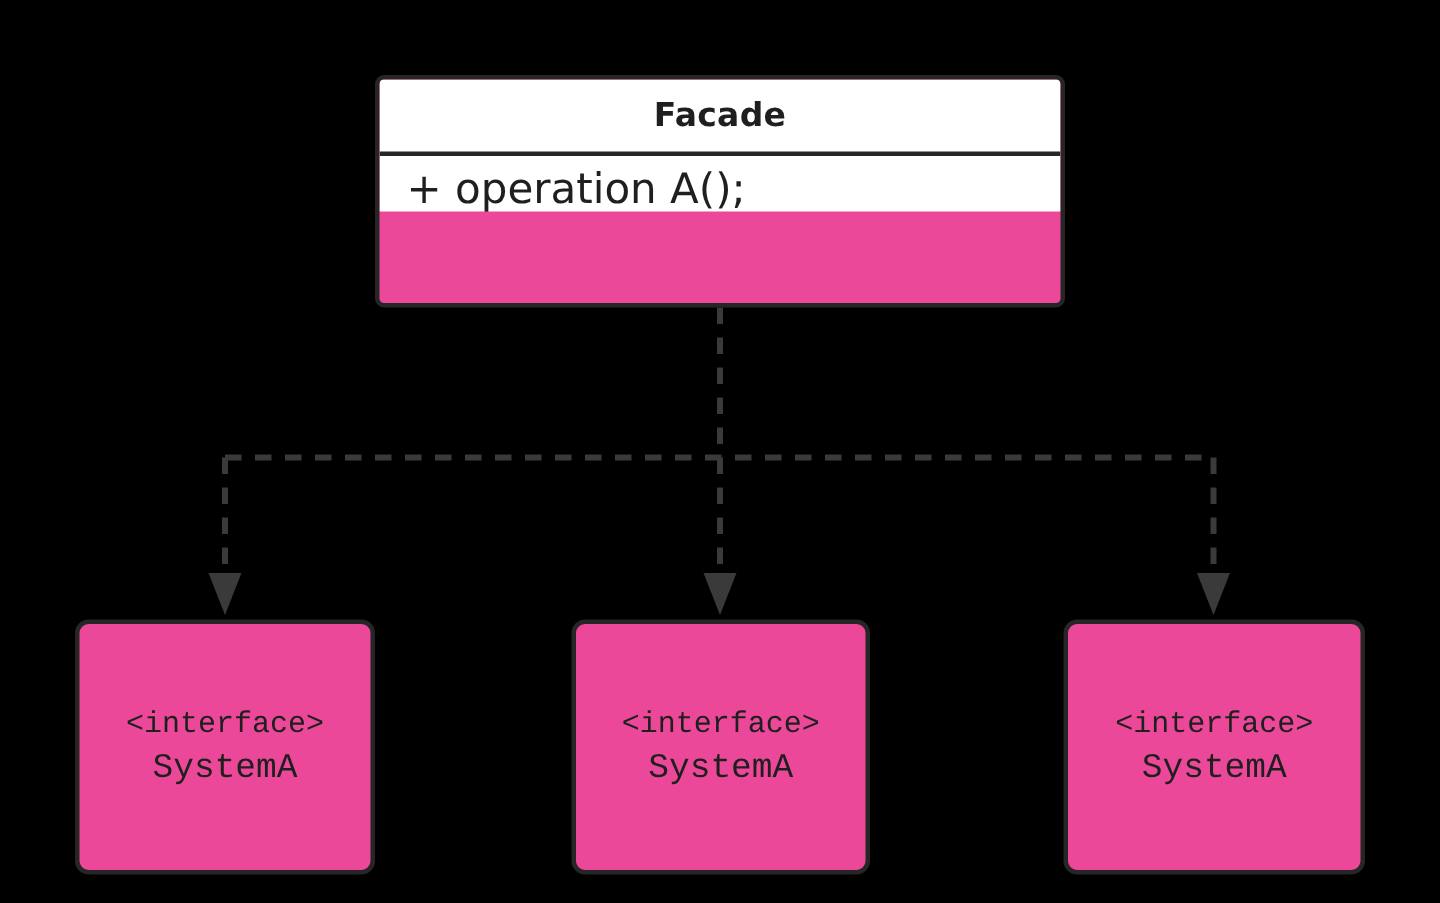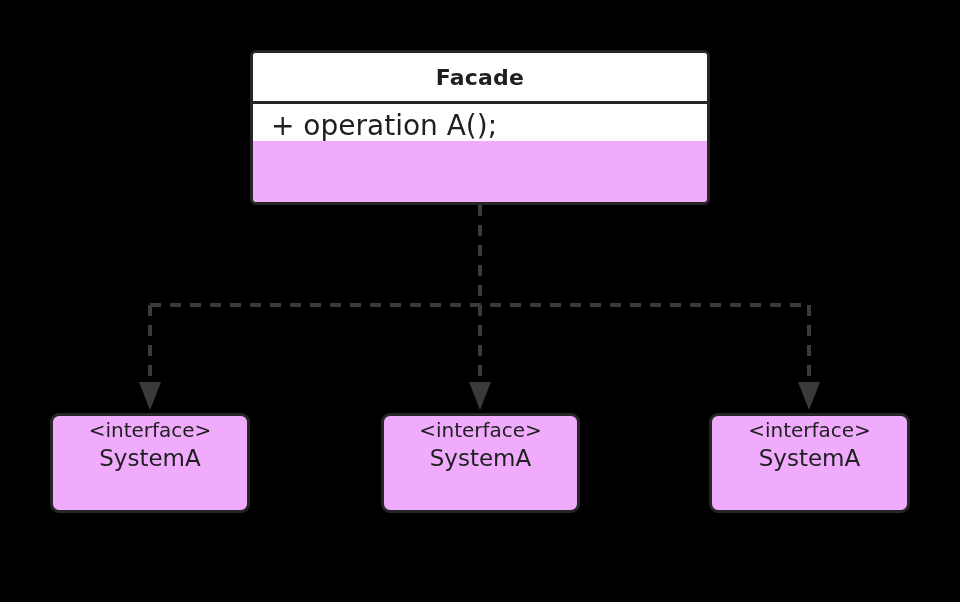--- a/index.html
+++ b/index.html
@@ -28,21 +28,21 @@
     top: 0;
     width: 960px;
     height: 602px;
     pointer-events: none;
   }
 
   
   .uml-box {
     position: absolute;
     box-sizing: border-box;
-    background: #f0abfc;
+    background: #ec4899;
     border: 3px solid #262626;
     border-radius: 7px;
     overflow: hidden;
   }
 
   
   #facade-box {
     left: 250px;
     top: 50px;
     width: 460px;
@@ -71,25 +71,27 @@
   .class-member {
     font-size: 28px;
     color: #1f1f1f;
     line-height: 31px;
     white-space: nowrap;
   }
 
   
   .interface-box {
     top: 413px;
-    height: 100px;
+    height: 170px;
     display: flex;
     flex-direction: column;
     align-items: center;
+    justify-content: center;
     border-radius: 9px;
+    font-family: Liberation Mono, monospace;
   }
   #interface-box-1 { left: 50px;  width: 200px; }
   #interface-box-2 { left: 381px; width: 199px; }
   #interface-box-3 { left: 709px; width: 201px; }
 
   .interface-stereotype {
     font-size: 20px;
     color: #1f1f1f;
     line-height: 28px;
     white-space: nowrap;

